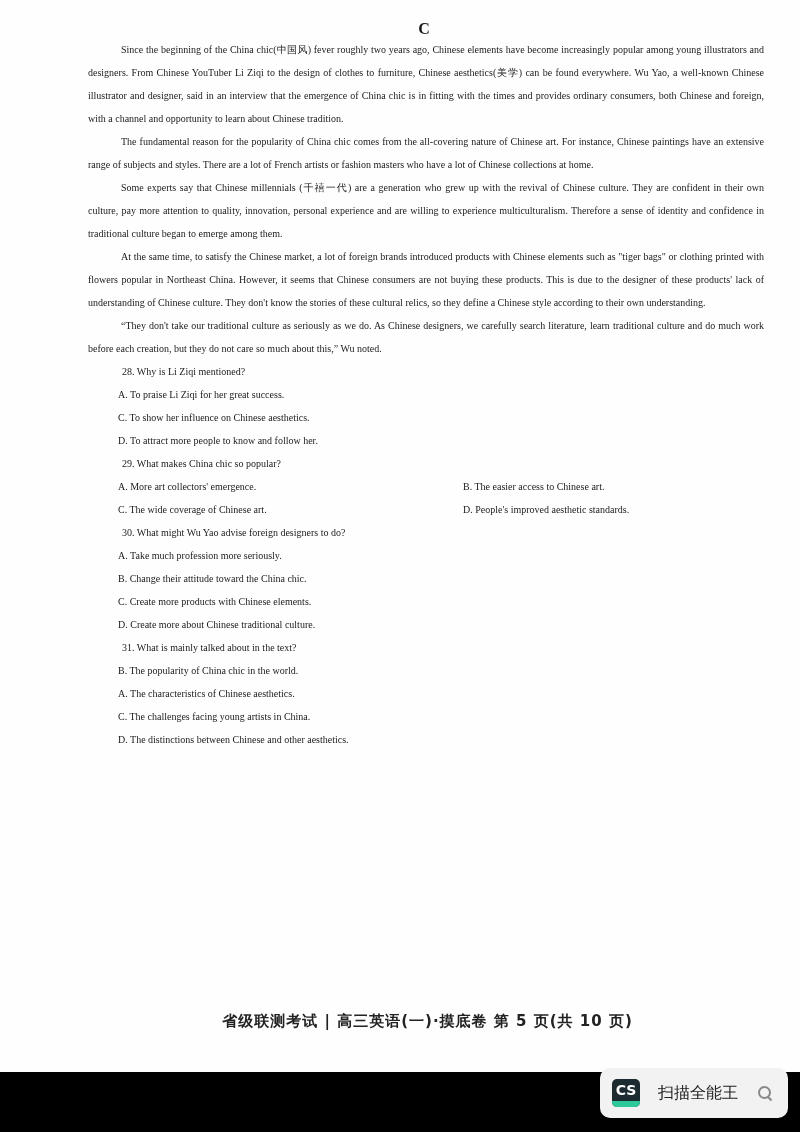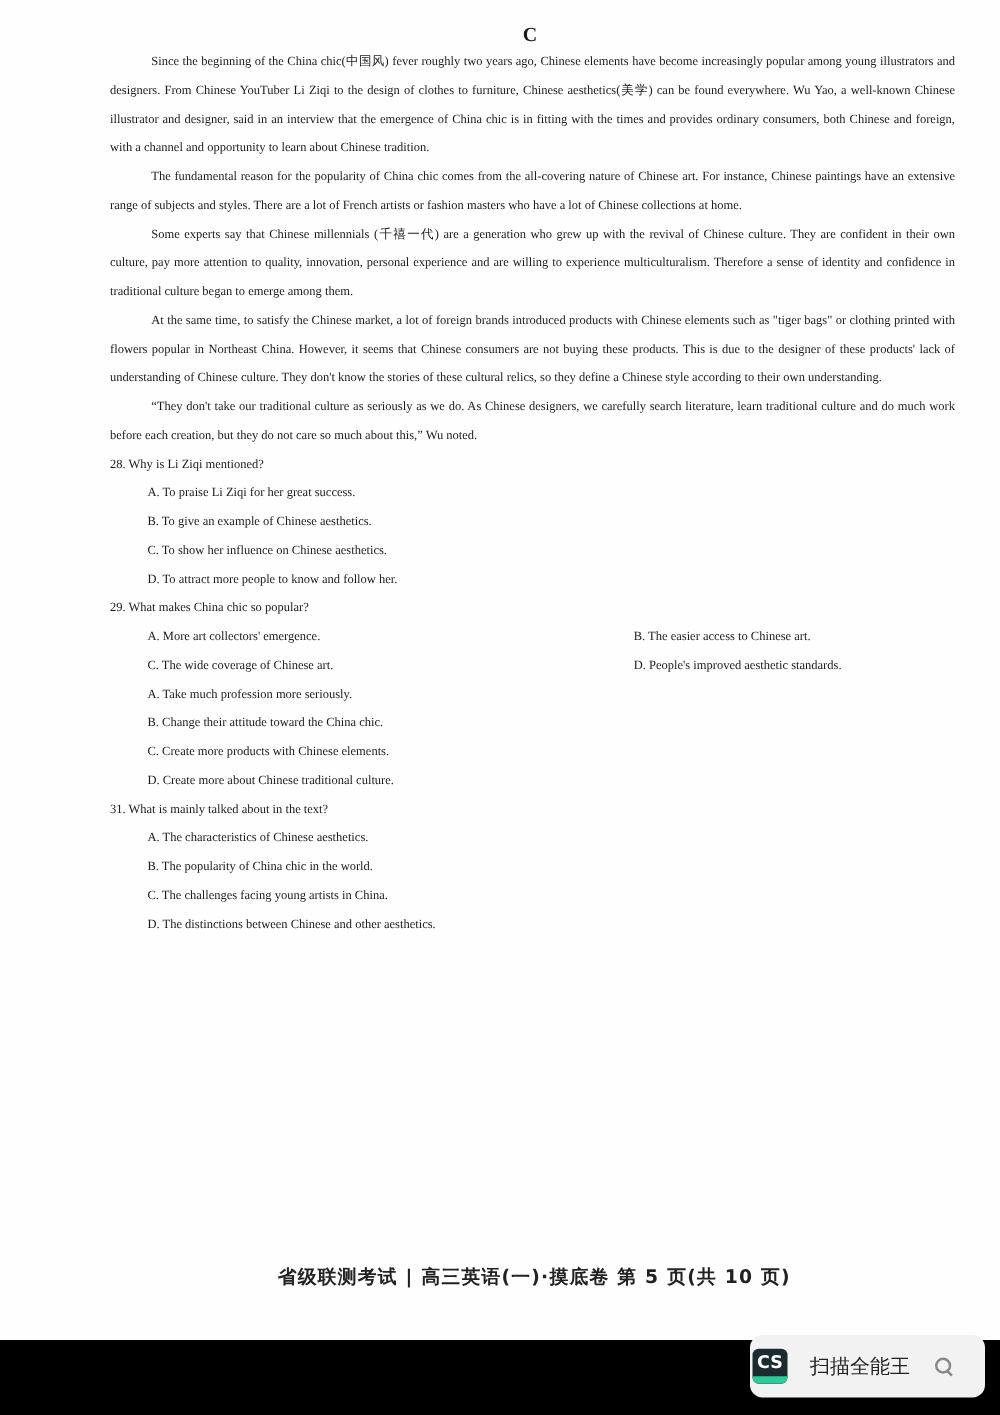--- a/index.html
+++ b/index.html
@@ -8,37 +8,37 @@
     font-family: "Liberation Serif", "DejaVu Serif", serif; color: #1a1a1a;
   }
   .page { position: absolute; left: 0; top: 0; width: 800px; height: 1072px; background: #fefefe; }
   .section-letter {
     position: absolute; top: 20px; left: 0; width: 848px; text-align: center;
     font-size: 16px; font-weight: bold;
   }
   .text { position: absolute; left: 88px; width: 676px; top: 38px; font-size: 10px; line-height: 23px; }
   .para { text-align: justify; text-indent: 33px; margin: 0; }
   .q { margin: 0; }
-  .q-stem { padding-left: 0; }
+  .q-stem { padding-left: 0; margin-left: 34px; }
   .opt { padding-left: 30px; }
-  .opt-row { display: flex; gap: 44px; }
+  .opt-row { display: flex; }
   .opt-row .opt { width: 345px; }
   .opt-row .opt + .opt { padding-left: 0; width: auto; }
   .footer {
     position: absolute; top: 1012px; left: 0; width: 855px; text-align: center;
     font-family: "DejaVu Sans", sans-serif; font-size: 15px; font-weight: bold; color: #222;
     letter-spacing: 1px;
   }
   .bottom-bar { position: absolute; left: 0; top: 1072px; width: 800px; height: 60px; background: #000; }
   .cs-badge {
     position: absolute; left: 600px; top: 1068px; width: 188px; height: 50px;
     background: #f2f2f2; border-radius: 10px; display: flex; align-items: center;
   }
   .cs-logo {
-    margin-left: 2px; width: 28px; height: 28px; border-radius: 5px; overflow: hidden;
+    margin-left: 12px; width: 28px; height: 28px; border-radius: 5px; overflow: hidden;
     background: #1c2b2f; position: relative; display: flex; align-items: flex-start; justify-content: center;
   }
   .cs-logo .cs-text { color: #fff; font-family: "DejaVu Sans", sans-serif; font-weight: bold; font-size: 14px; line-height: 22px; }
   .cs-logo .cs-stripe { position: absolute; left: 0; bottom: 0; width: 100%; height: 6px; background: #2ec99a; }
   .cs-name { margin-left: 18px; font-family: "DejaVu Sans", sans-serif; font-size: 16px; color: #222; }
   .search-icon { margin-left: 20px; width: 14px; height: 14px; position: relative; }
   .search-icon .ring { position: absolute; left: 0; top: 0; width: 9px; height: 9px; border: 2px solid #888; border-radius: 50%; }
   .search-icon .handle { position: absolute; left: 10px; top: 10px; width: 5px; height: 2px; background: #888; transform: rotate(45deg); transform-origin: left center; }
 </style>
 </head>
@@ -50,48 +50,48 @@
   <div class="text">
     <p class="para">Since the beginning of the China chic(中国风) fever roughly two years ago, Chinese elements have become increasingly popular among young illustrators and designers. From Chinese YouTuber Li Ziqi to the design of clothes to furniture, Chinese aesthetics(美学) can be found everywhere. Wu Yao, a well-known Chinese illustrator and designer, said in an interview that the emergence of China chic is in fitting with the times and provides ordinary consumers, both Chinese and foreign, with a channel and opportunity to learn about Chinese tradition.</p>
     <p class="para">The fundamental reason for the popularity of China chic comes from the all-covering nature of Chinese art. For instance, Chinese paintings have an extensive range of subjects and styles. There are a lot of French artists or fashion masters who have a lot of Chinese collections at home.</p>
     <p class="para">Some experts say that Chinese millennials (千禧一代) are a generation who grew up with the revival of Chinese culture. They are confident in their own culture, pay more attention to quality, innovation, personal experience and are willing to experience multiculturalism. Therefore a sense of identity and confidence in traditional culture began to emerge among them.</p>
     <p class="para">At the same time, to satisfy the Chinese market, a lot of foreign brands introduced products with Chinese elements such as "tiger bags" or clothing printed with flowers popular in Northeast China. However, it seems that Chinese consumers are not buying these products. This is due to the designer of these products' lack of understanding of Chinese culture. They don't know the stories of these cultural relics, so they define a Chinese style according to their own understanding.</p>
     <p class="para">“They don't take our traditional culture as seriously as we do. As Chinese designers, we carefully search literature, learn traditional culture and do much work before each creation, but they do not care so much about this,” Wu noted.</p>
 
     <div class="q">
       <div class="q-stem">28. Why is Li Ziqi mentioned?</div>
       <div class="opt">A. To praise Li Ziqi for her great success.</div>
-      <div class="opt">B. To give an example of Chinese aesthetics.</div>
       <div class="opt">C. To show her influence on Chinese aesthetics.</div>
       <div class="opt">D. To attract more people to know and follow her.</div>
     </div>
 
     <div class="q">
       <div class="q-stem">29. What makes China chic so popular?</div>
       <div class="opt-row">
         <div class="opt">A. More art collectors' emergence.</div>
         <div class="opt">B. The easier access to Chinese art.</div>
       </div>
       <div class="opt-row">
         <div class="opt">C. The wide coverage of Chinese art.</div>
         <div class="opt">D. People's improved aesthetic standards.</div>
       </div>
     </div>
 
     <div class="q">
+      <div class="q-stem">30. What might Wu Yao advise foreign designers to do?</div>
       <div class="opt">A. Take much profession more seriously.</div>
       <div class="opt">B. Change their attitude toward the China chic.</div>
       <div class="opt">C. Create more products with Chinese elements.</div>
       <div class="opt">D. Create more about Chinese traditional culture.</div>
     </div>
 
     <div class="q">
       <div class="q-stem">31. What is mainly talked about in the text?</div>
+      <div class="opt">B. The popularity of China chic in the world.</div>
       <div class="opt">A. The characteristics of Chinese aesthetics.</div>
-      <div class="opt">B. The popularity of China chic in the world.</div>
       <div class="opt">C. The challenges facing young artists in China.</div>
       <div class="opt">D. The distinctions between Chinese and other aesthetics.</div>
     </div>
   </div>
 
   <div class="footer">省级联测考试 | 高三英语(一)·摸底卷  第 5 页(共 10 页)</div>
 </div>
 
 <div class="bottom-bar"></div>
 

